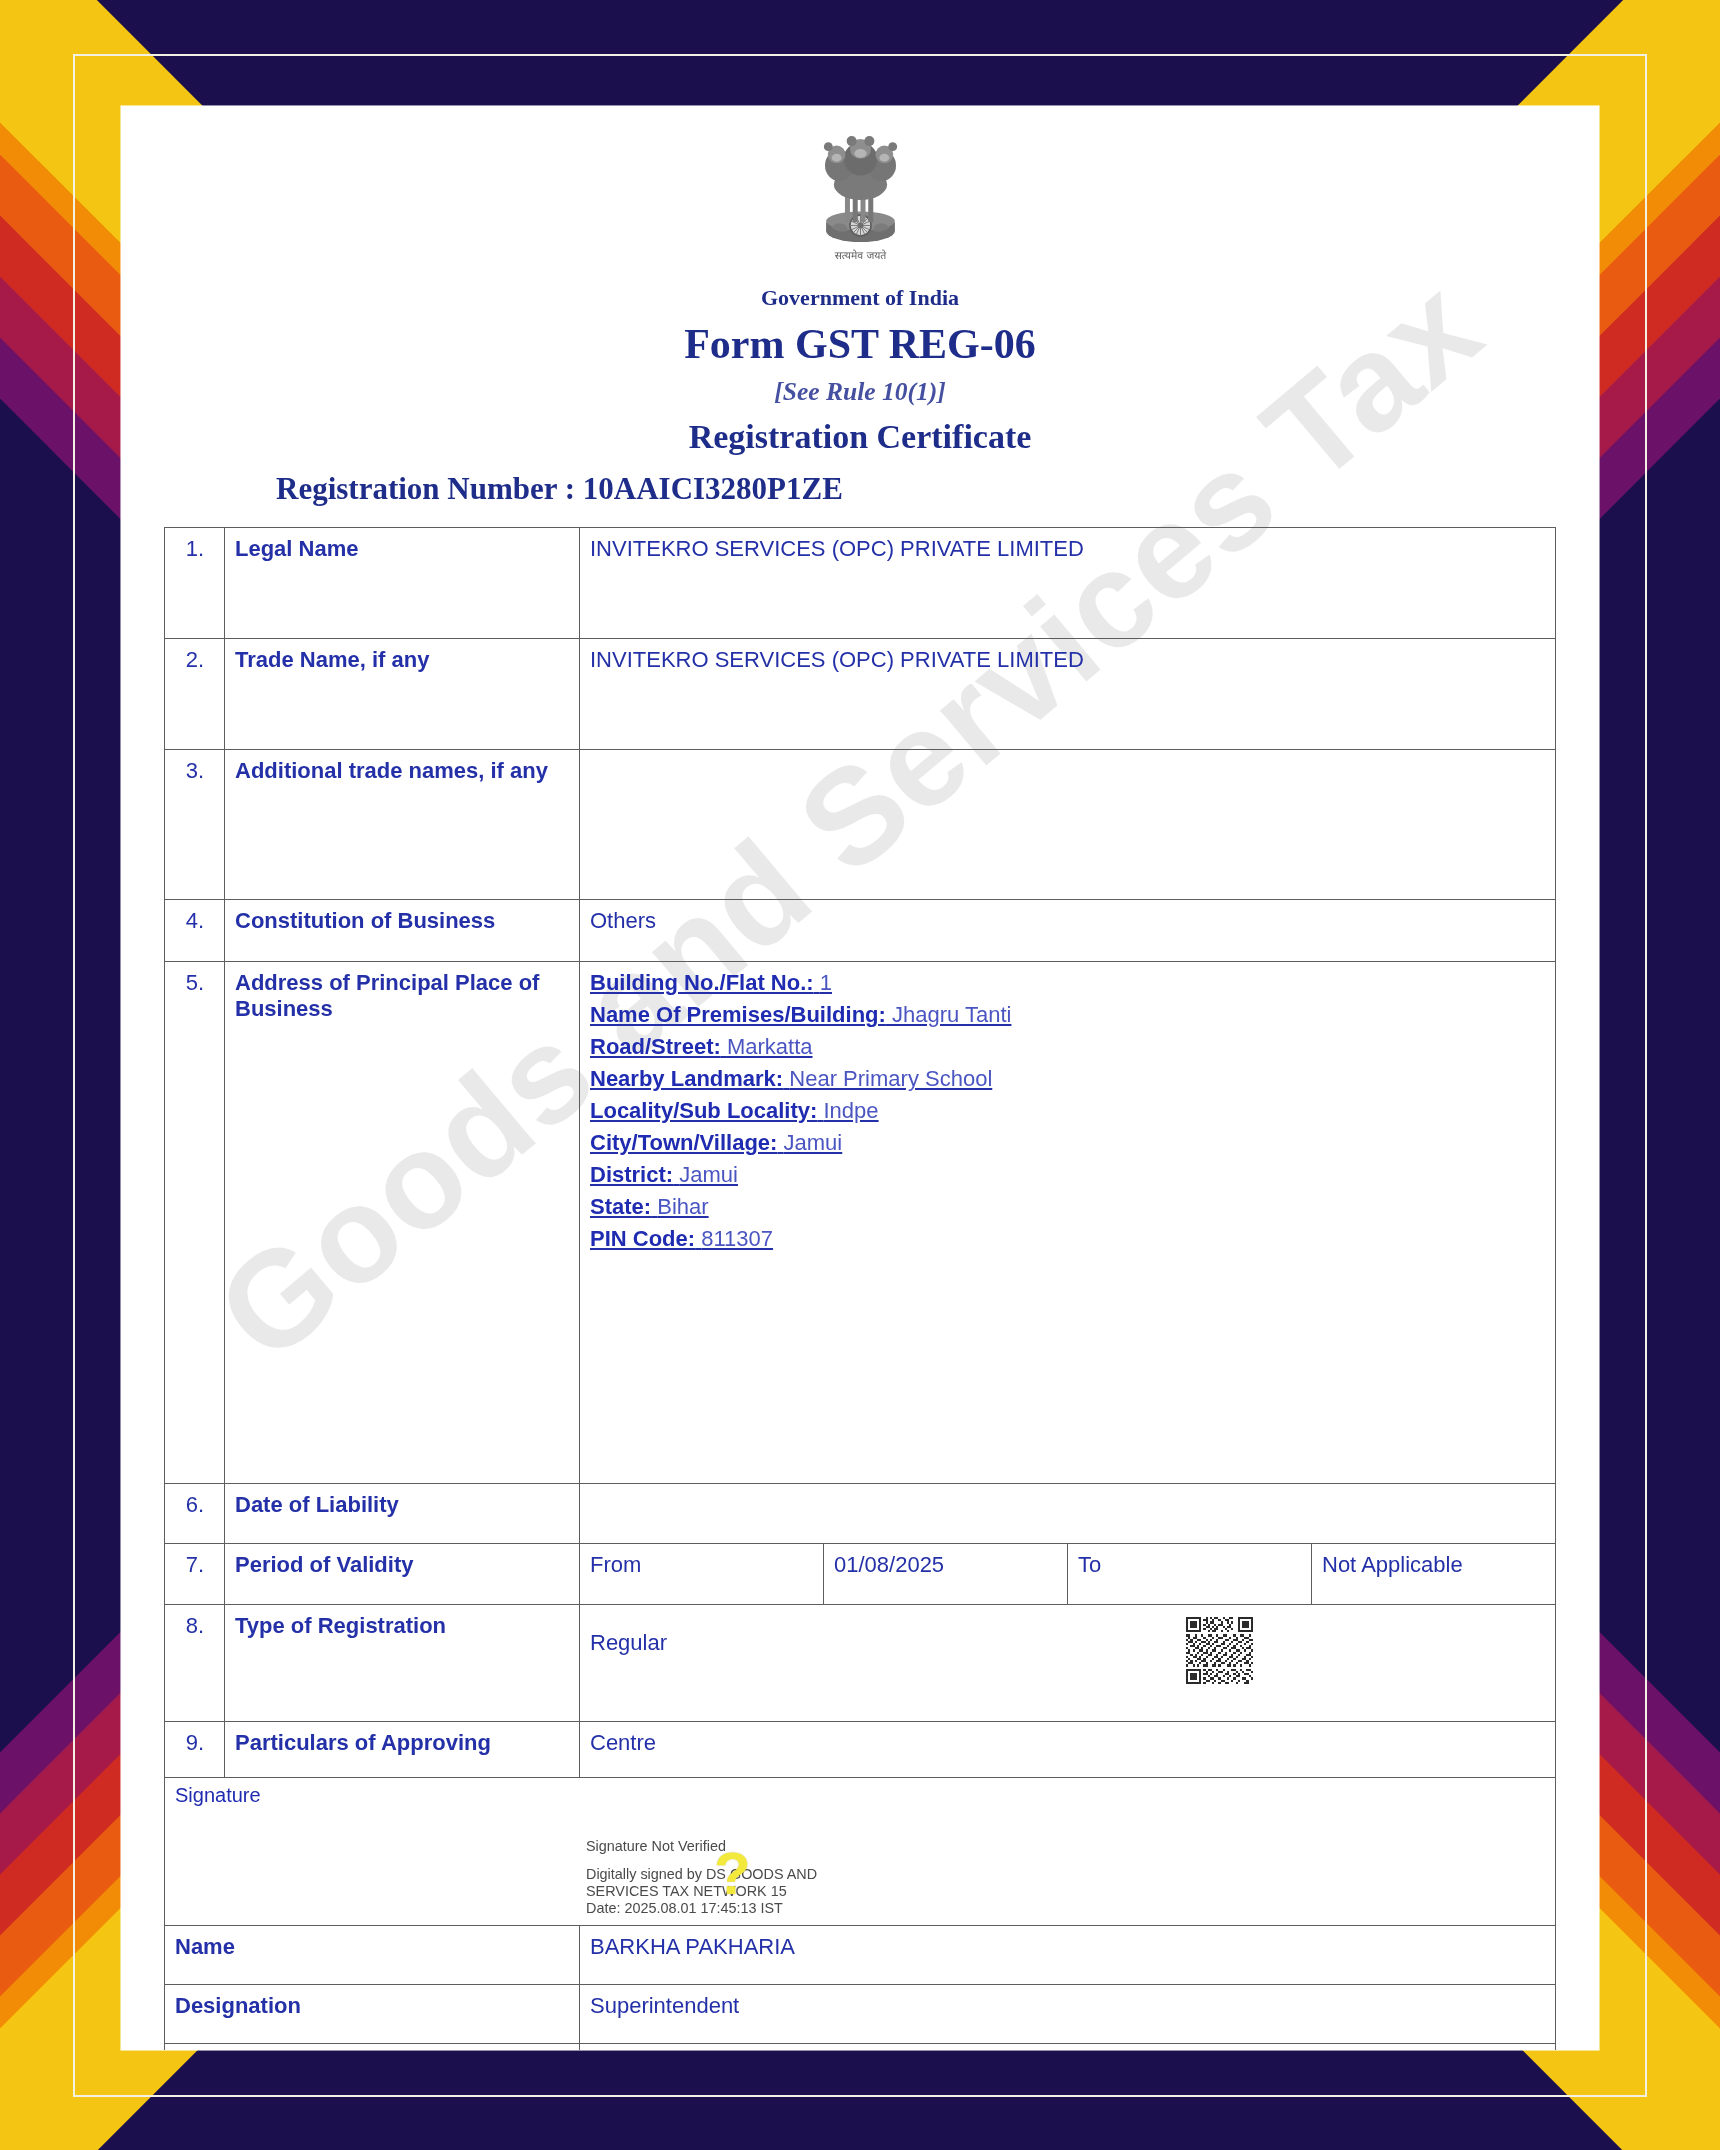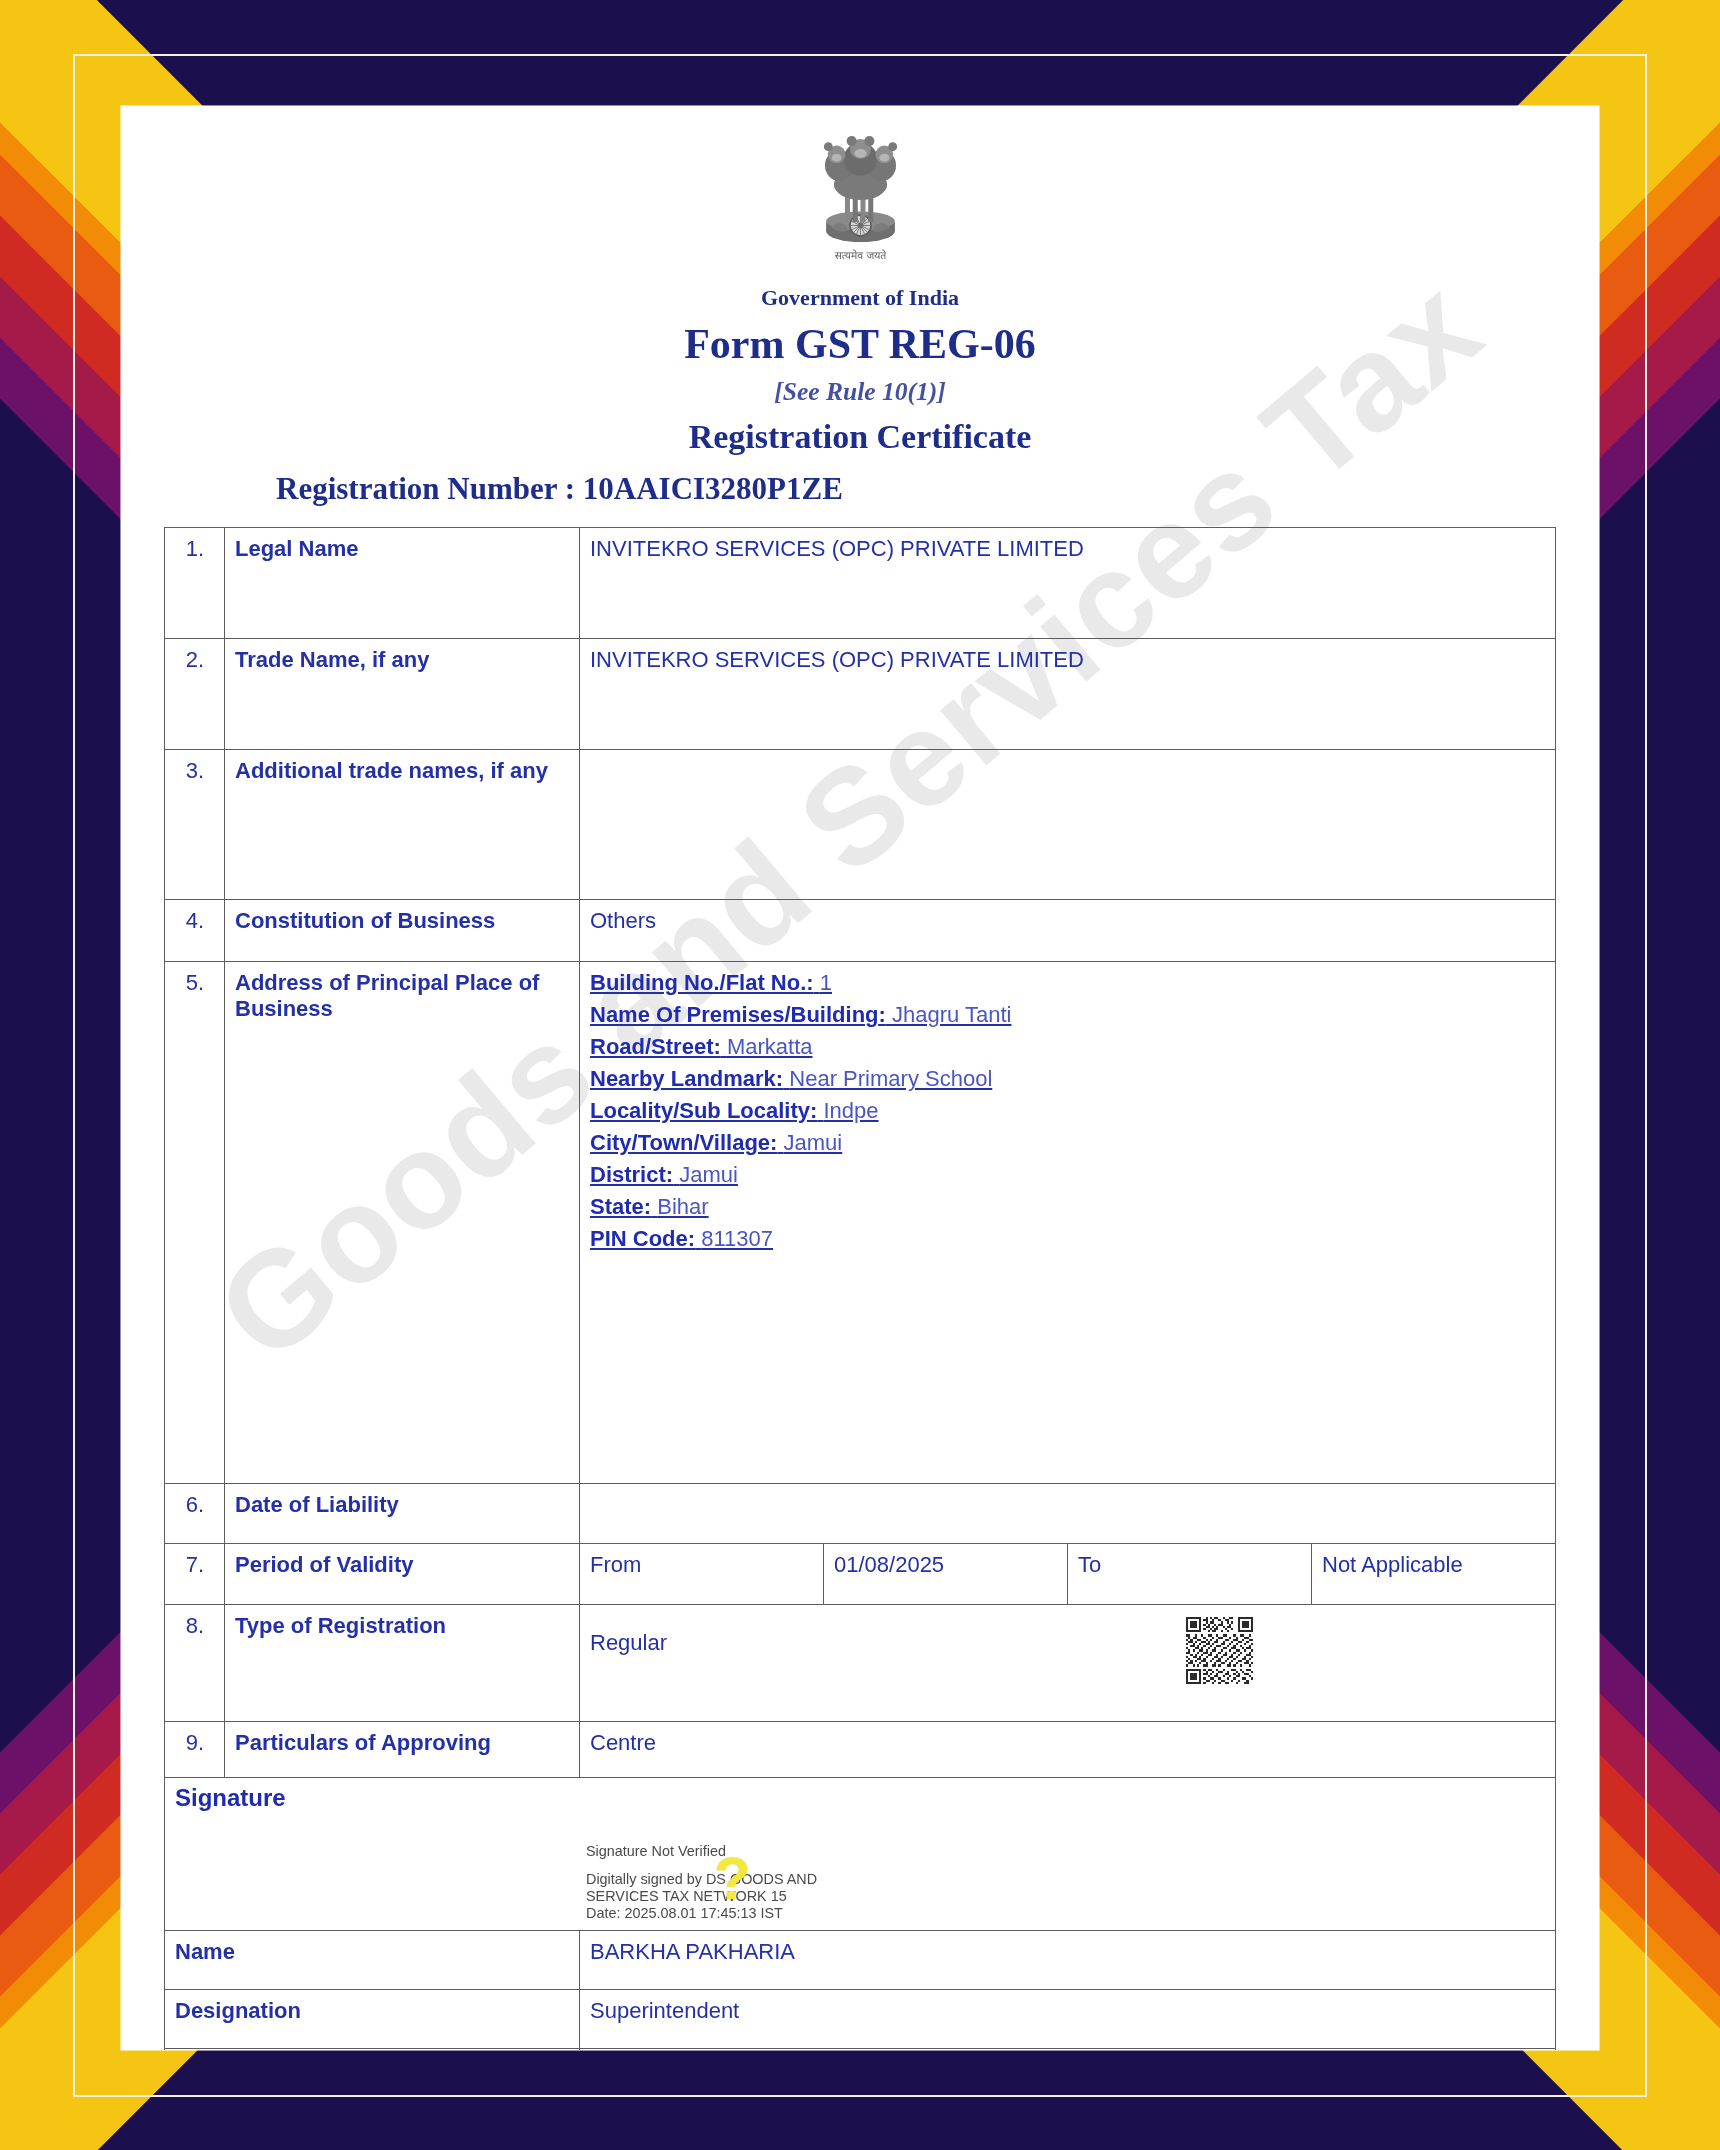--- a/index.html
+++ b/index.html
@@ -155,21 +155,21 @@
   .r-tall    { height: 111px; }
   .r-addr    { height: 522px; }
   .r-liab    { height: 60px; }
   .r-valid   { height: 61px; }
   .r-type    { height: 117px; }
   .r-part    { height: 56px; }
   .r-sig     { height: 139px; }
   .r-std     { height: 59px; }
 
   
-  .sig-head { font-weight: bold; color: #1f2bb0; font-size: 24px; }
+  .sig-head { font-weight: normal; color: #1f2bb0; font-size: 20px; }
   #sig-stamp {
     position: relative;
     margin-left: 411px;
     margin-top: 31px;
     width: 389px;
     font-family: "Liberation Sans", sans-serif;
     color: #4a4a4a;
     font-size: 14.4px;
     line-height: 1.18;
   }

